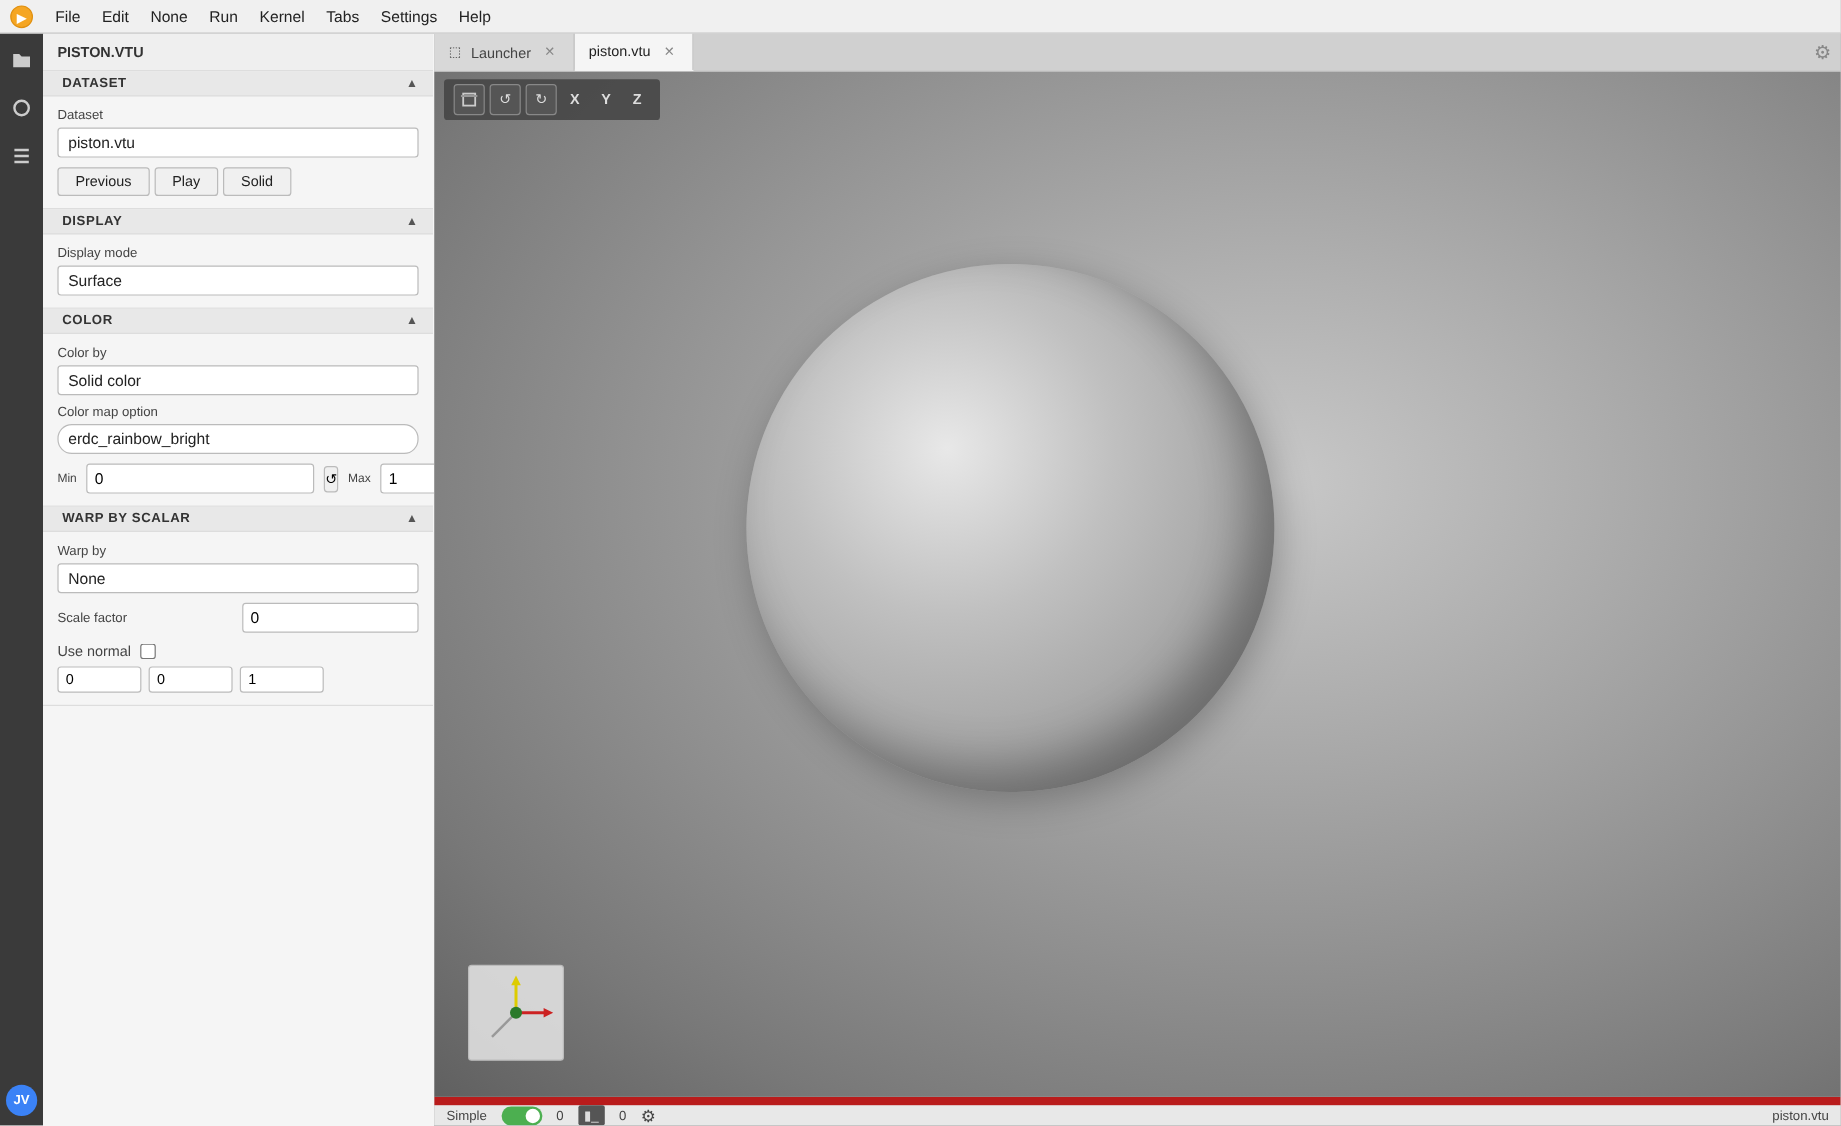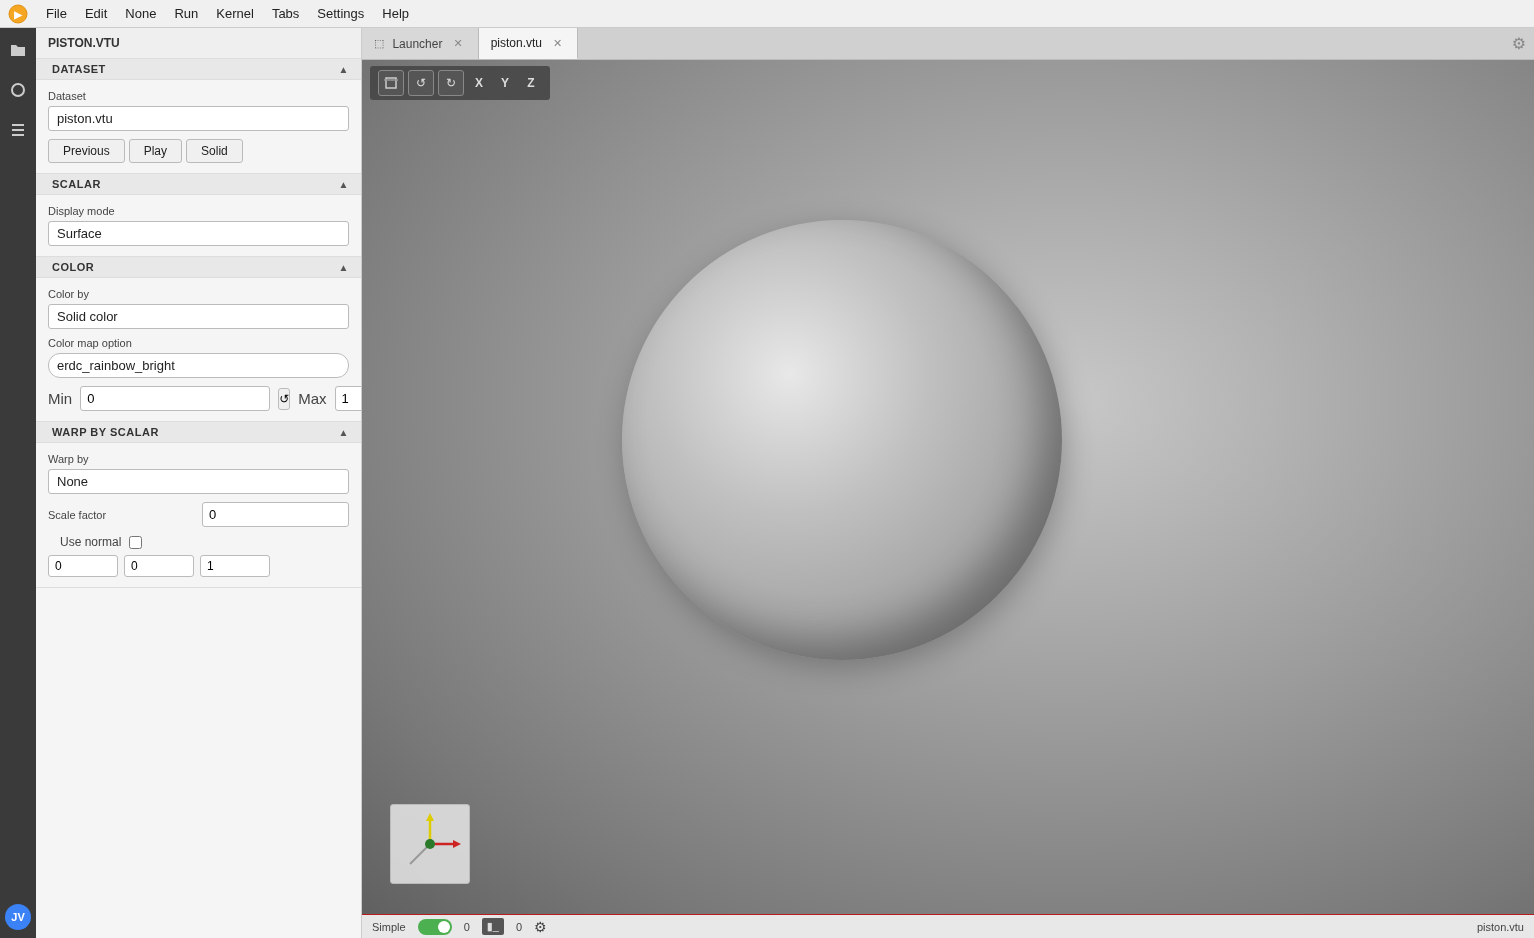--- a/index.html
+++ b/index.html
@@ -43,26 +43,26 @@
       cursor: pointer; font-size: 12px; color: #222;
     }
 
     
     .slider-row { display: flex; align-items: center; gap: 8px; margin-top: 4px; }
     .slider { flex: 1; -webkit-appearance: none; height: 4px; border-radius: 2px; background: linear-gradient(to right, #888 90%, #ddd 90%); outline: none; }
     .slider::-webkit-slider-thumb { -webkit-appearance: none; width: 14px; height: 14px; border-radius: 50%; background: #555; cursor: pointer; border: 1px solid #444; }
 
     
     .min-max-row { display: flex; align-items: center; gap: 8px; margin-top: 8px; }
-    .min-max-label { font-size: 15px; color: #444; }
+    .min-max-label { font-size: 10px; color: #444; }
     .min-max-input { flex: 1; padding: 4px 6px; border: 1px solid #bbb; border-radius: 3px; background: white; font-size: 13px; }
     .refresh-btn { width: 22px; height: 22px; border: 1px solid #bbb; border-radius: 3px; background: #f0f0f0; cursor: pointer; display: flex; align-items: center; justify-content: center; font-size: 12px; }
 
     
-    .use-normal-row { display: flex; align-items: center; gap: 8px; margin: 8px 12px 6px; font-size: 12px; color: #444; }
+    .use-normal-row { display: flex; align-items: center; gap: 8px; margin: 8px 0 6px; font-size: 12px; color: #444; }
     .normal-inputs { display: flex; gap: 6px; }
     .normal-input { width: 70px; padding: 3px 6px; border: 1px solid #bbb; border-radius: 3px; background: white; font-size: 12px; }
 
     
     .right-area { flex: 1; display: flex; flex-direction: column; }
 
     
     .tab-bar { background: #d0d0d0; display: flex; align-items: stretch; border-bottom: 1px solid #bbb; height: 32px; }
     .tab { display: flex; align-items: center; padding: 0 12px; gap: 8px; cursor: pointer; font-size: 12px; color: #444; border-right: 1px solid #bbb; background: #d8d8d8; }
     .tab.active { background: #f5f5f5; color: #222; font-weight: 500; border-bottom: 1px solid #f5f5f5; }
@@ -84,21 +84,21 @@
       box-shadow: inset -20px -20px 40px rgba(0,0,0,0.3), 4px 8px 30px rgba(0,0,0,0.25);
     }
     
     .coord-widget {
       position: absolute; bottom: 30px; left: 28px; width: 80px; height: 80px;
       background: rgba(230,230,230,0.85); border: 1px solid #bbb; border-radius: 3px;
       display: flex; align-items: center; justify-content: center;
     }
 
     
-    .status-bar { height: 24px; background: #e8e8e8; border-top: 1px solid #b91c1c; display: flex; align-items: center; padding: 0 10px; gap: 12px; font-size: 11px; color: #444; }
+    .status-bar { height: 24px; background: #e8e8e8; border-top: 7px solid #b91c1c; display: flex; align-items: center; padding: 0 10px; gap: 12px; font-size: 11px; color: #444; }
     .toggle-switch { width: 34px; height: 16px; background: #4CAF50; border-radius: 8px; position: relative; cursor: pointer; }
     .toggle-switch::after { content: ''; position: absolute; width: 12px; height: 12px; border-radius: 50%; background: white; top: 2px; right: 2px; }
   </style>
 </head>
 <body>
 
 <div class="menu-bar">
   <svg class="menu-logo" viewBox="0 0 20 20">
     <circle cx="10" cy="10" r="9" fill="#f5a623" stroke="#e09010" stroke-width="1"></circle>
     <text x="10" y="14" text-anchor="middle" font-size="10" fill="white" font-weight="bold">▶</text>
@@ -149,21 +149,21 @@
       <div class="field-label">Dataset</div>
       <input class="field-input" type="text" value="piston.vtu" style="">
       <div class="button-row">
         <button class="btn">Previous</button>
         <button class="btn">Play</button>
         <button class="btn">Solid</button>
       </div>
     </div>
 
     <div class="panel-header">
-      <span>SCALAR</span>
+      <span>DISPLAY</span>
       <span class="panel-header-chevron">▲</span>
     </div>
     <div class="panel-section">
       <div class="field-label">Display mode</div>
       <select class="field-input" style="appearance:none; background-image: none;">
         <option>Surface</option>
       </select>
     </div>
 
     <div class="panel-header">

